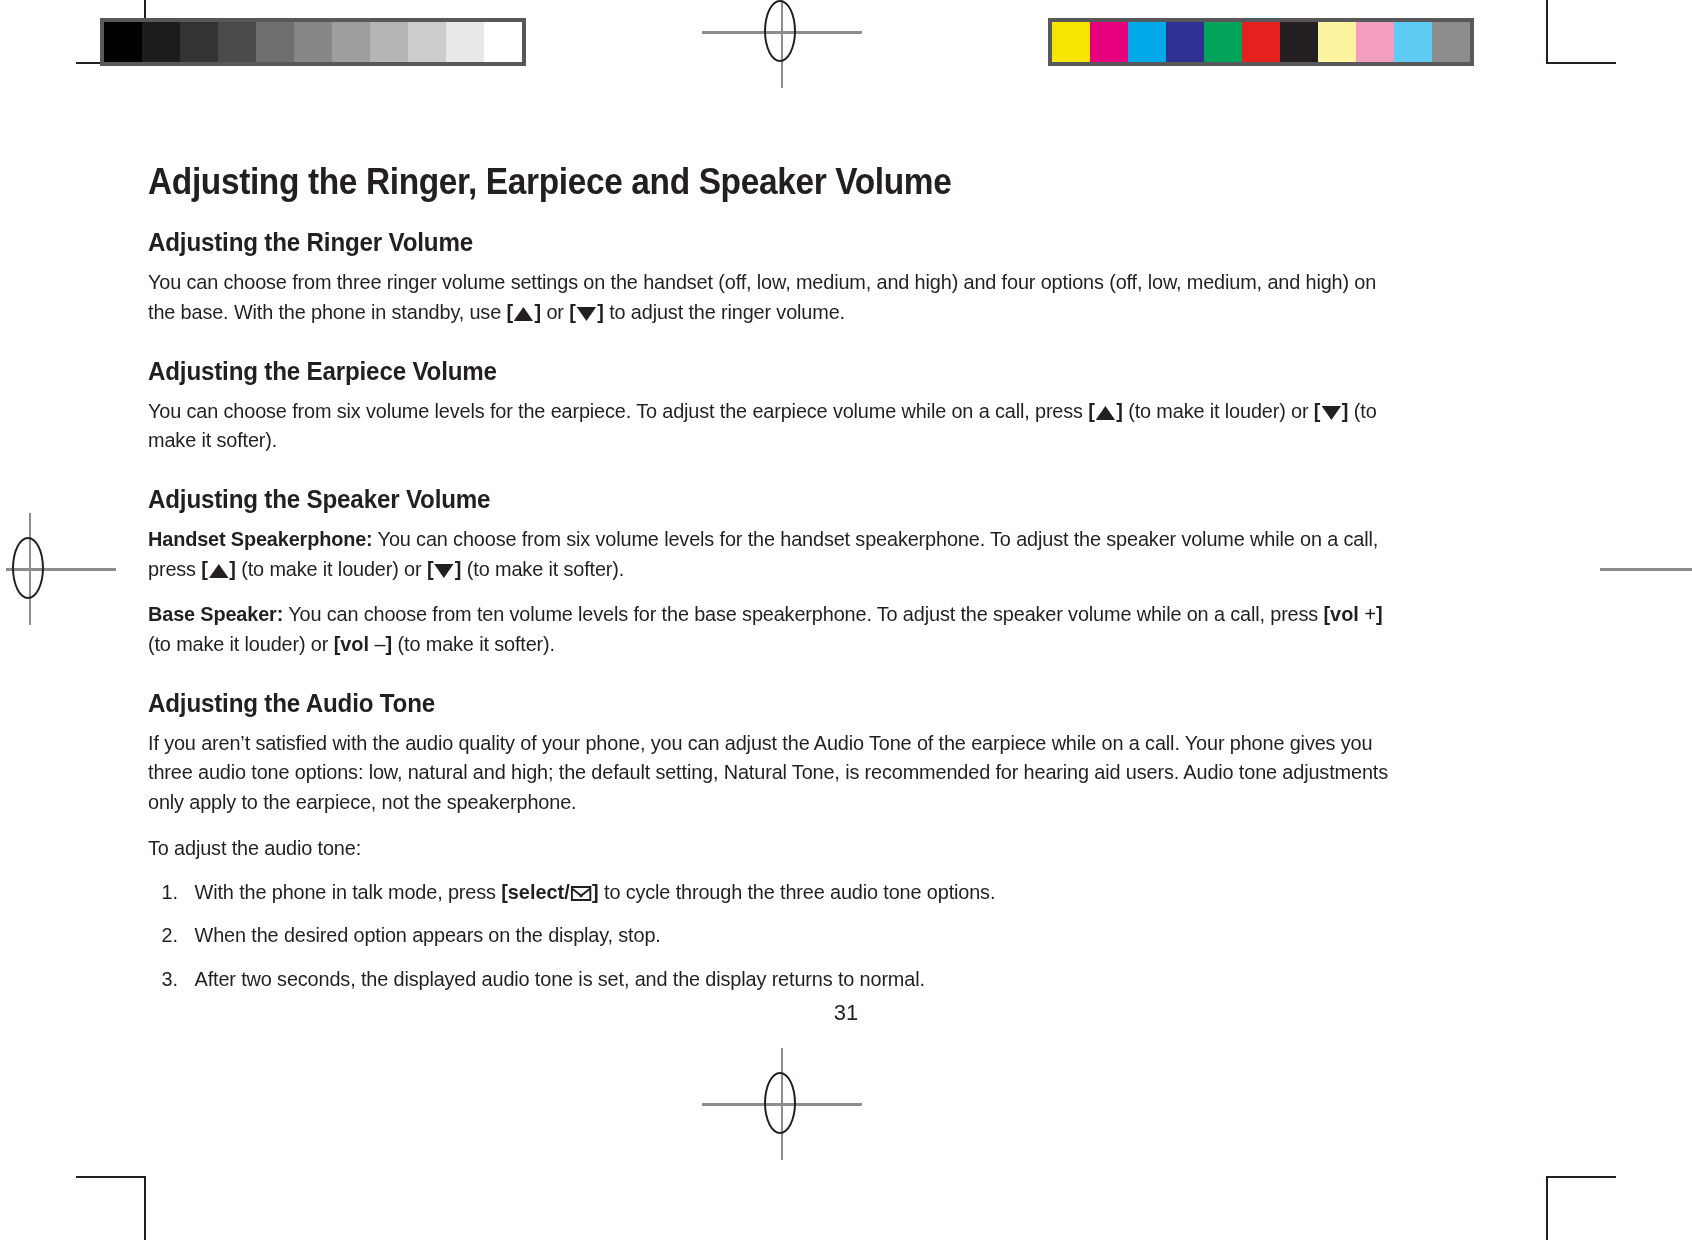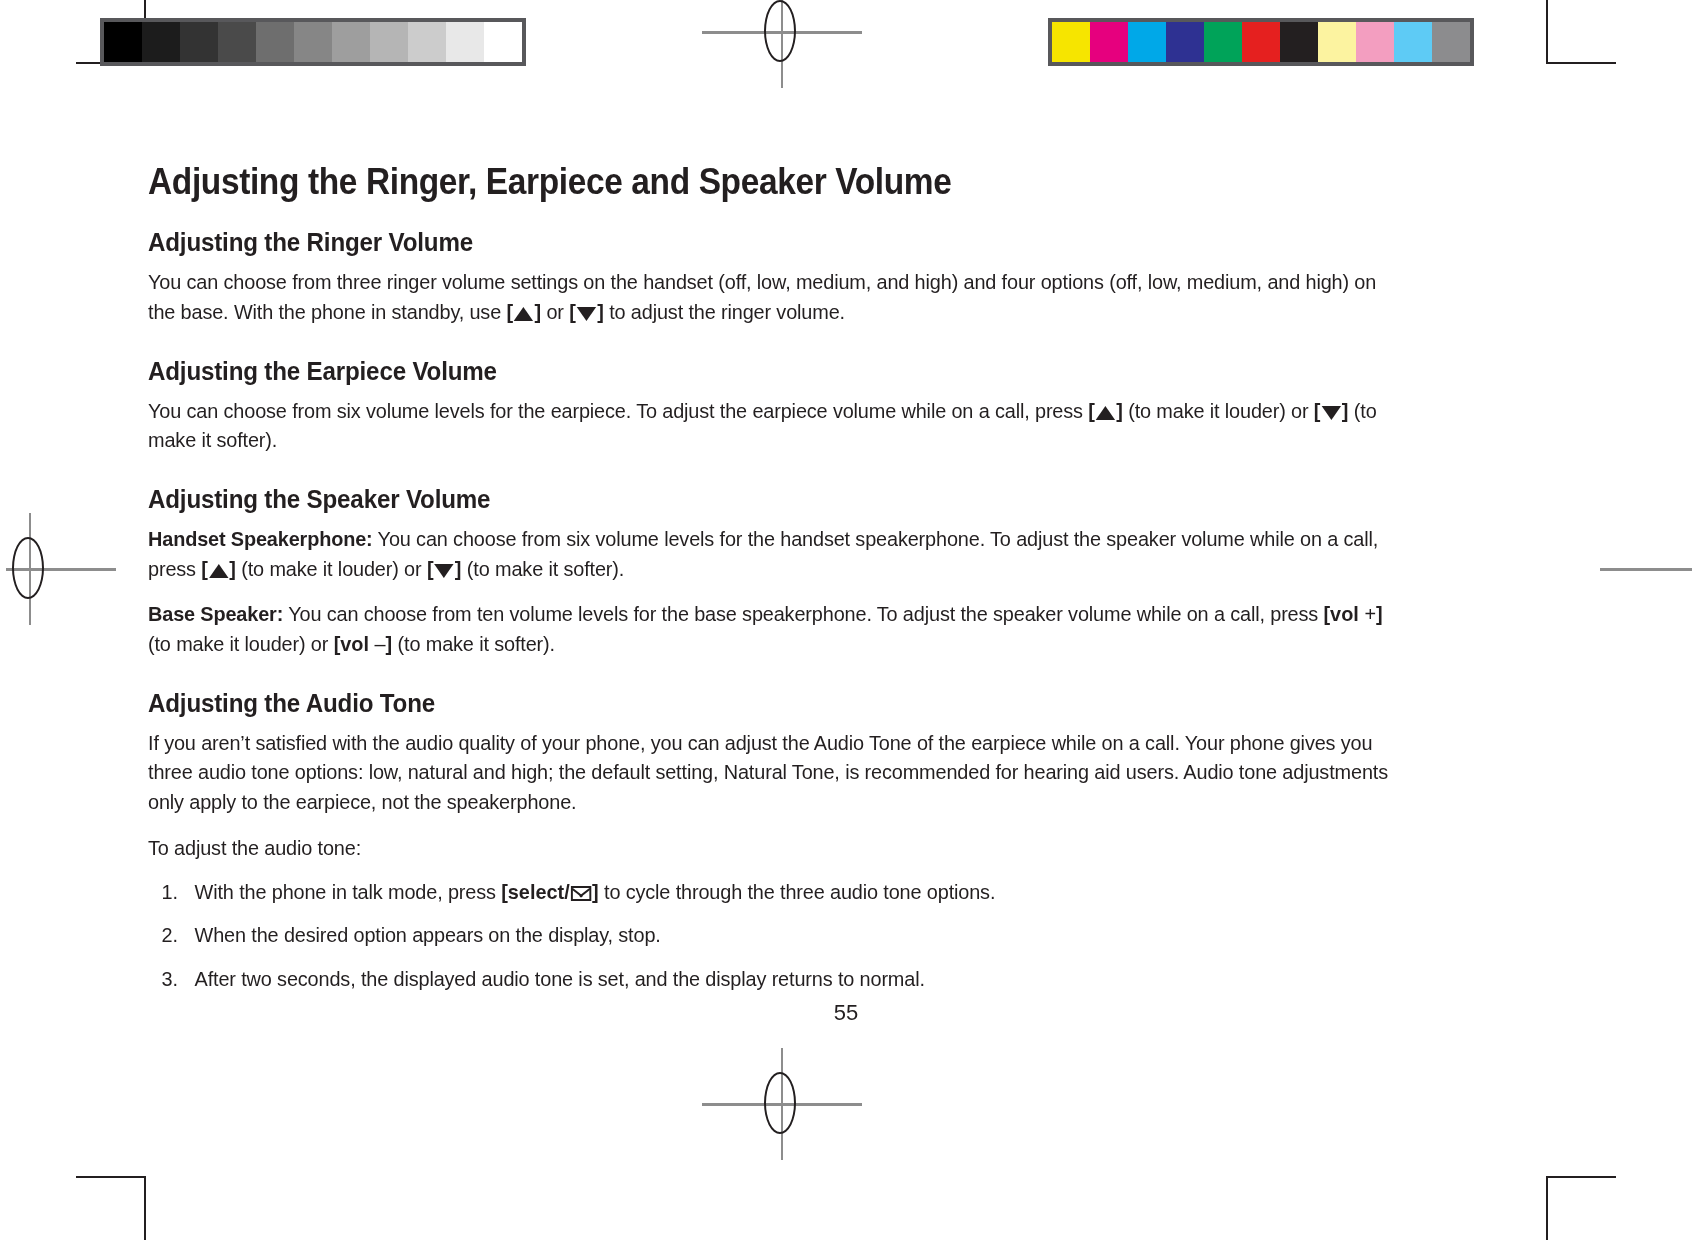--- a/index.html
+++ b/index.html
@@ -289,13 +289,13 @@
     </li>
     <li>
       <span class="num">2.</span><span>When the desired option appears on the display, stop.</span>
     </li>
     <li>
       <span class="num">3.</span><span>After two seconds, the displayed audio tone is set, and the display returns to normal.</span>
     </li>
   </ol>
 </div>
 
-<div class="page-number">55</div>
+<div class="page-number">31</div>
 
 </body></html>

